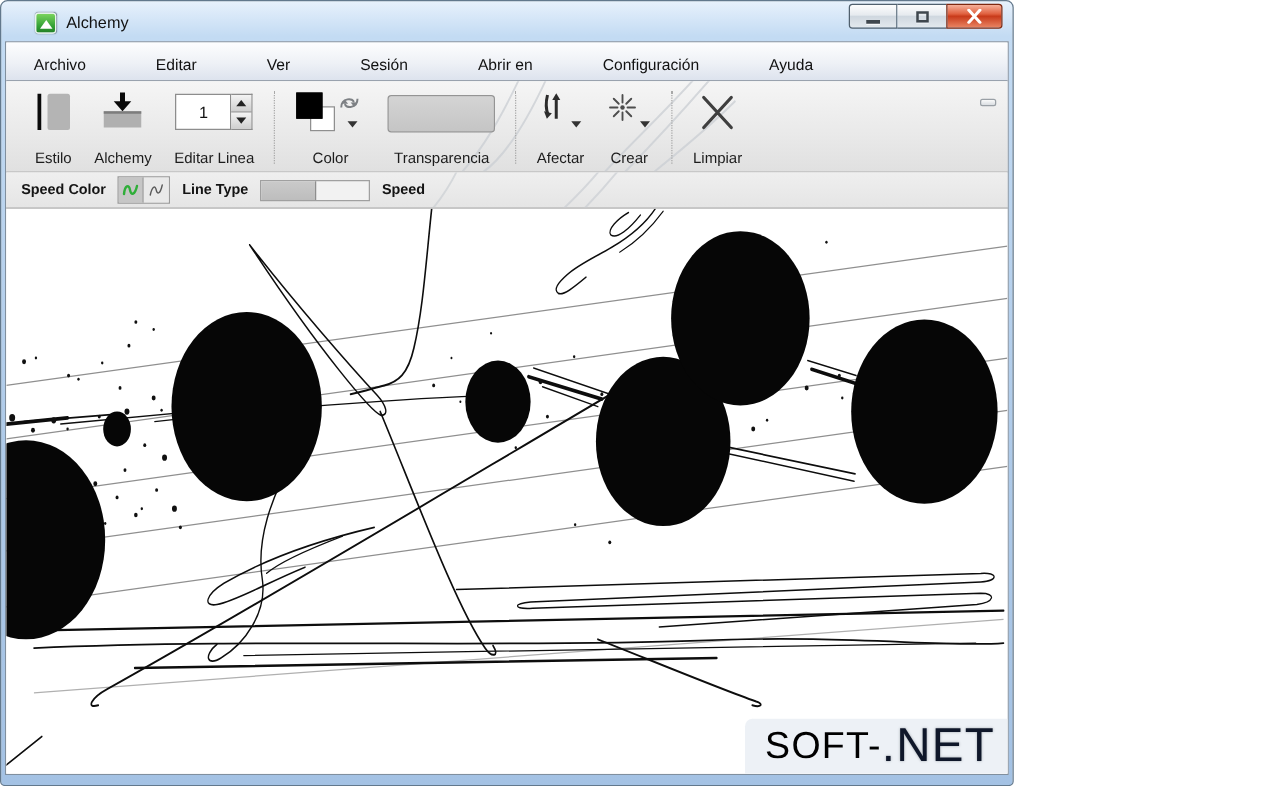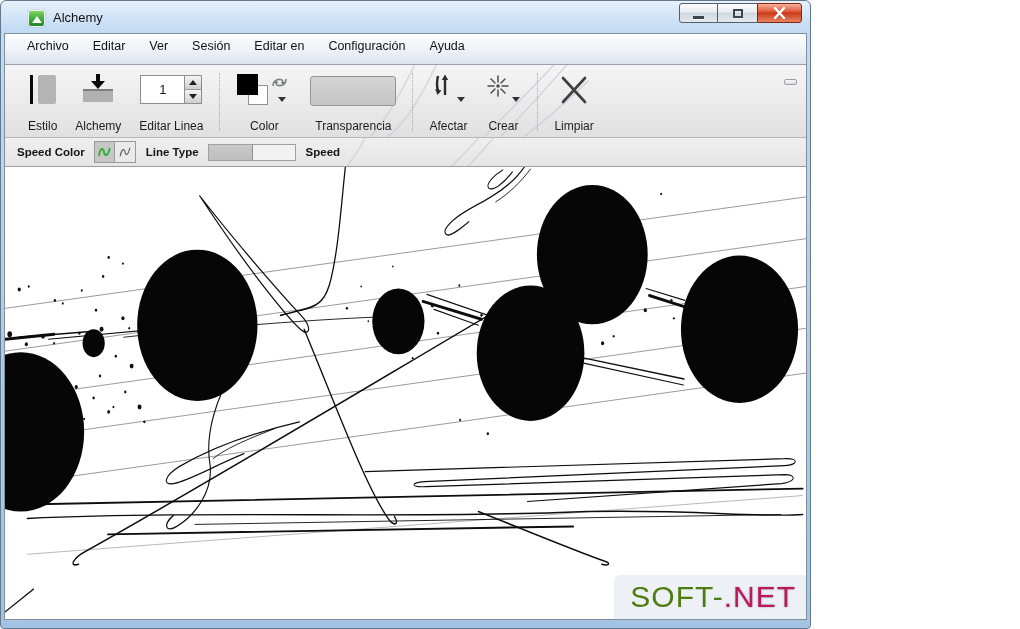--- a/index.html
+++ b/index.html
@@ -27,21 +27,21 @@
     background:linear-gradient(#f6b09a, #e0603f 40%, #c83a1a 50%, #e98463); border-color:#7e2810; }
   .glyph-min { width:11px; height:3px; background:#3f474e; margin-top:8px; box-shadow:0 1px 0 rgba(255,255,255,.7); }
   .glyph-max { width:10px; height:9px; border:2px solid #3f474e; background:transparent; box-shadow:0 1px 0 rgba(255,255,255,.5); }
 
   
   .client { position:absolute; left:3px; right:3px; top:32px; bottom:8px;
     border:1px solid #808f9e; background:#fff; display:flex; flex-direction:column; }
 
   
   .menubar { height:31px; background:linear-gradient(#fdfdfe, #eef1f6 55%, #dde3ee);
-    border-bottom:1px solid #99a2ae; display:flex; align-items:flex-start; padding-left:10px; flex:0 0 auto; }
+    border-bottom:1px solid #99a2ae; display:flex; align-items:flex-end; padding-left:10px; flex:0 0 auto;gap:32px; }
   .menu-item { font-size:12.5px; color:#111; padding:5px 12px; cursor:default; }
 
   
   .toolbar { position:relative; height:73px; background:linear-gradient(#f5f5f5, #e9e9e9 60%, #e0e0e0);
     border-bottom:1px solid #b9b9b9; display:flex; align-items:stretch; padding:6px 0 0 14px; flex:0 0 auto; }
   .ghost { position:absolute; inset:0; width:100%; height:100%; pointer-events:none; }
   .tb-item { position:relative; display:flex; flex-direction:column; align-items:center;
     justify-content:space-between; padding:2px 9px 4px; cursor:default; z-index:1; }
   .tb-label { font-size:12px; color:#1c1c1c; white-space:nowrap; margin-top:3px; }
   .tb-sep { width:1px; margin:2px 7px 6px; border-left:1px dotted #a8a8a8; z-index:1; }
@@ -96,24 +96,24 @@
   .speed-thumb { position:absolute; left:0; top:0; width:44px; height:15px;
     background:linear-gradient(#cacaca,#bdbdbd); border-right:1px solid #8e8e8e; }
 
   
   .canvas { position:relative; flex:1 1 auto; background:#fff; overflow:hidden; cursor:crosshair; }
   .canvas svg.art { position:absolute; inset:0; width:100%; height:100%; }
 
   
   .watermark { position:absolute; right:0; bottom:0; height:44px; padding:0 10px 0 16px;
     background:rgba(236,240,245,0.92); display:flex; align-items:center; border-radius:6px 0 0 0; }
-  .wm-prefix { font-size:30px; color:#4d7c0f; letter-spacing:1px; }
+  .wm-prefix { font-size:30px; color:#000000; letter-spacing:1px; }
   .wm-badge { font-size:30px; font-weight:bold; color:#fdfdfd; background:#a6abb0; border-radius:10px;
     padding:2px 12px 4px; margin:0 6px; }
-  .wm-suffix { font-size:30px; color:#be185d; text-shadow:0 0 2px rgba(150,156,162,.95); letter-spacing:1px; }
+  .wm-suffix { font-size:38px; color:#0f172a; text-shadow:0 0 2px rgba(150,156,162,.95); letter-spacing:1px; }
 </style>
 </head>
 <body>
 
 <div class="window">
 
   <div class="titlebar">
     <div class="app-icon">
         <div class="tri"></div>
       </div>
@@ -133,21 +133,21 @@
     </div>
   </div>
 
   <div class="client">
 
     <div class="menubar">
       <span class="menu-item">Archivo</span>
       <span class="menu-item">Editar</span>
       <span class="menu-item">Ver</span>
       <span class="menu-item">Sesión</span>
-      <span class="menu-item">Editar en</span>
+      <span class="menu-item">Abrir en</span>
       <span class="menu-item">Configuración</span>
       <span class="menu-item">Ayuda</span>
     </div>
 
     <div class="toolbar">
       <svg class="ghost" viewBox="0 0 1012 73" preserveAspectRatio="none">
         <g stroke="#caced3" stroke-width="1.8" fill="none" opacity="0.75">
           <path d="M700,-6 C660,30 625,55 600,78"></path>
           <path d="M713,-3 C673,34 642,60 620,78"></path>
           <path d="M737,16 C702,44 663,68 648,78"></path>

